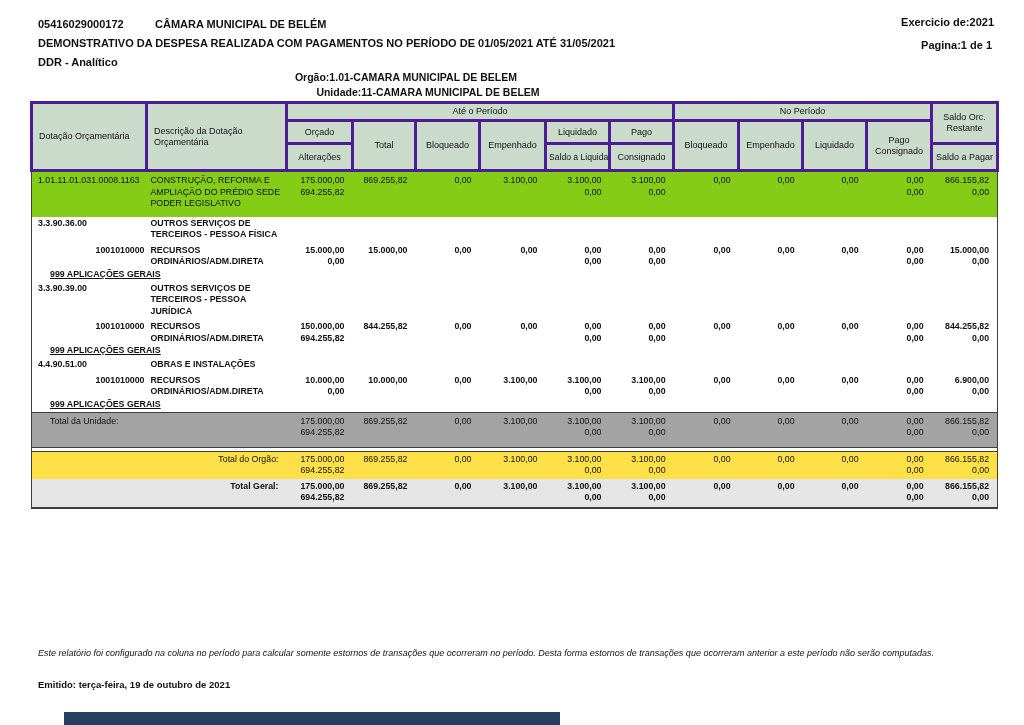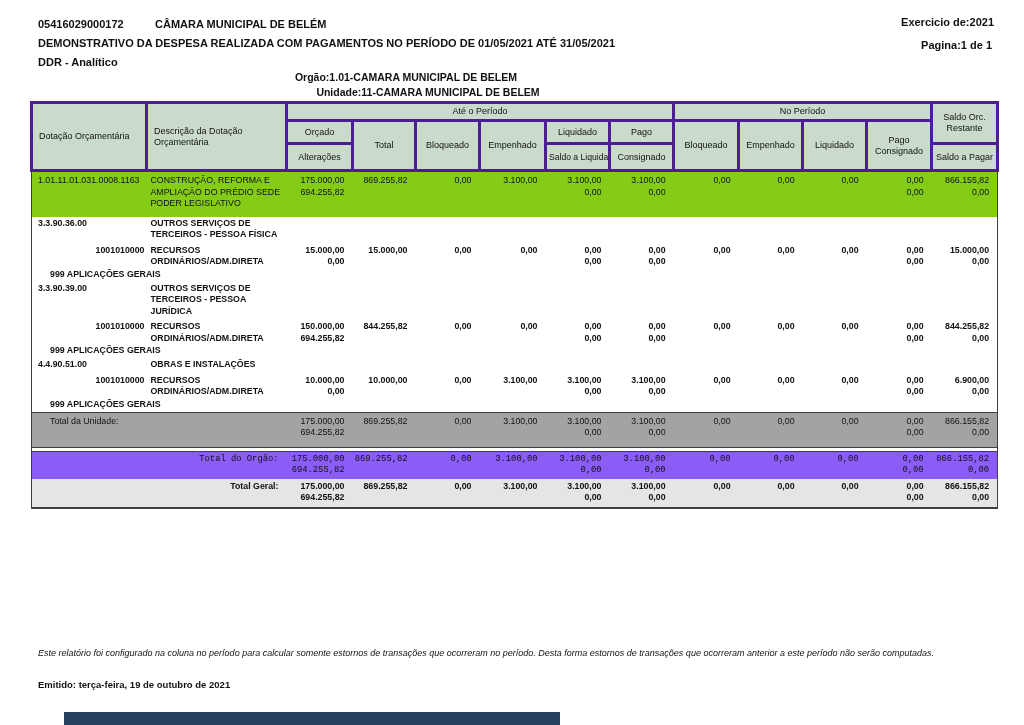--- a/index.html
+++ b/index.html
@@ -37,24 +37,24 @@
   tbody td:first-child{border-left-width:1px;}
   tbody td:last-child{border-right-width:1px;}
   td.num{text-align:right;padding-right:8px;}
   td.code{padding-left:6px;}
   td.code-r{text-align:right;padding-right:2px;}
   td.desc{padding-left:4px;}
   tr.r-detail td{background:#84cc16;padding-top:3px;padding-bottom:7px;}
   tr.r-group td{font-weight:bold;padding-top:1px;}
   tr.r-resource td{font-weight:bold;padding-top:4px;padding-bottom:1px;}
   tr.r-apl td{font-weight:bold;height:13px;}
-  td.apl-lbl{padding-left:18px;white-space:nowrap;}
+  td.apl-lbl{padding-left:18px;white-space:nowrap;text-decoration:underline;}
   tr.r-total-unit td{background:#a3a3a3;border-top-width:1px;border-bottom-width:1px;padding-top:3px;padding-bottom:8px;}
   tr.r-gap td{height:3px;background:#ffffff;}
-  tr.r-total-orgao td{background:#8b5cf6;border-top-width:1px;padding-top:2px;padding-bottom:2px;font-family:Liberation Mono, monospace;}
+  tr.r-total-orgao td{background:#fde047;border-top-width:1px;padding-top:2px;padding-bottom:2px;}
   tr.r-total-geral td{background:#e5e5e5;border-bottom:2px solid #3f3f3f;font-weight:bold;padding-top:2px;padding-bottom:3px;}
   td.tl-left{padding-left:18px;}
   td.tl-right{text-align:right;padding-right:8px;}
 
   
   .note{position:absolute;left:38px;top:648px;width:960px;font-size:9px;font-style:italic;}
   .emitted{position:absolute;left:38px;top:679px;font-size:9.5px;font-weight:bold;}
   .bottom-bar{position:absolute;left:64px;top:712px;width:496px;height:13px;background:#243f60;}
 </style>
 </head>

